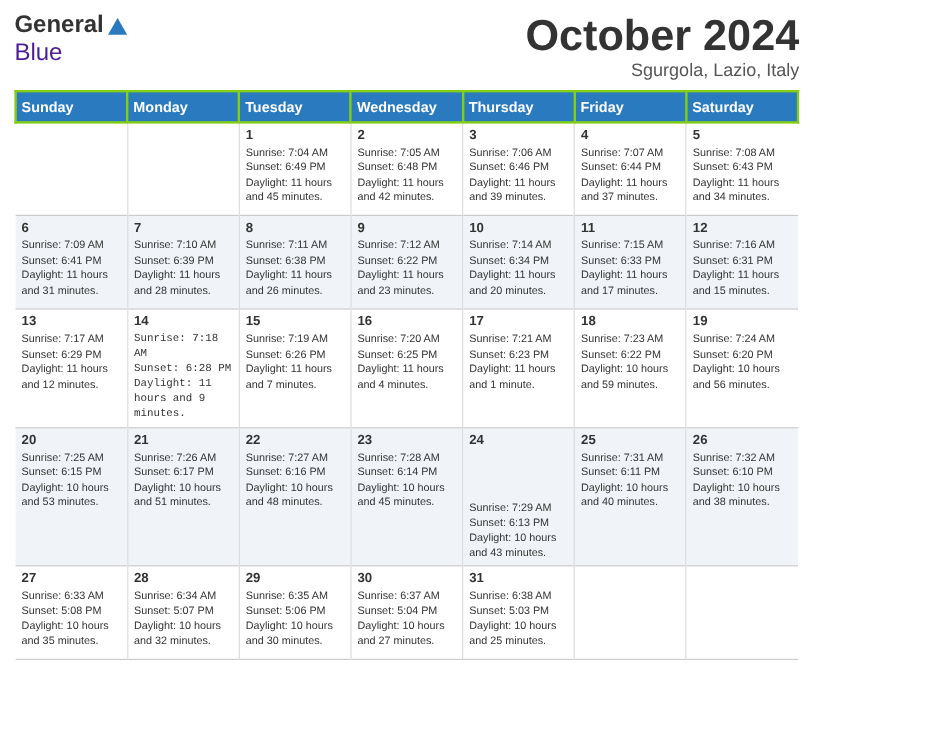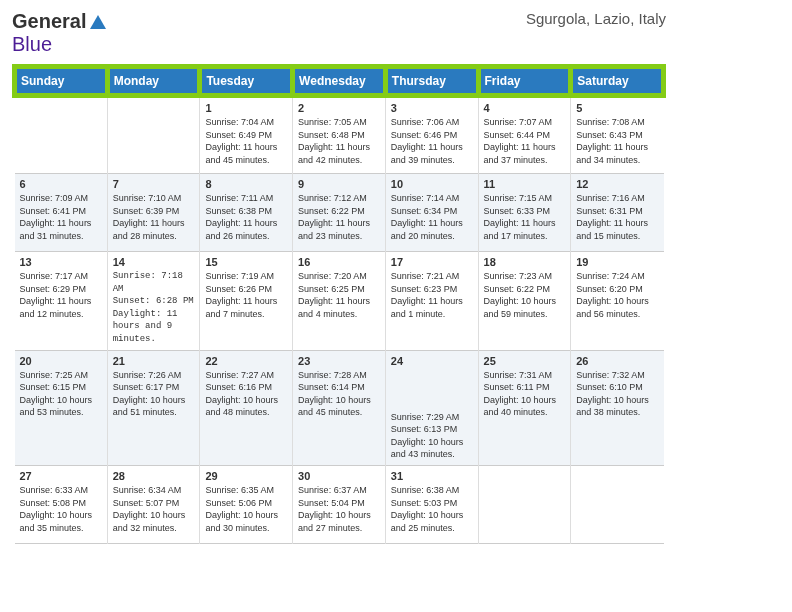--- a/index.html
+++ b/index.html
@@ -49,21 +49,21 @@
     }
     thead tr {
       background-color: #2a7abf;
     }
     thead th {
       color: #fff;
       font-size: 12px;
       font-weight: bold;
       padding: 5px 4px;
       text-align: left;
-      border: 5px solid #84cc16;
+      border: 2px solid #84cc16;
     }
     tbody tr {
       border-bottom: 1px solid #ccc;
     }
     tbody tr:nth-child(odd) {
       background: #fff;
     }
     tbody tr:nth-child(even) {
       background: #f0f4f8;
     }
@@ -99,20 +99,21 @@
         <span style="font-size:20px;font-weight:bold;color:#333;">General</span>
         <svg width="20" height="18" viewBox="0 0 20 18" style="margin-left:2px;">
           <polygon points="2,16 10,2 18,16" fill="#2a7abf"></polygon>
         </svg>
       </div>
       <div>
         <span style="font-size:20px;font-weight:normal;color:#4c1d95;">Blue</span>
       </div>
     </div>
     <div class="title-block">
+      <div class="month-title">October 2024</div>
       <div class="location">Sgurgola, Lazio, Italy</div>
     </div>
   </div>
 
   <table>
     <thead>
       <tr>
         <th>Sunday</th>
         <th>Monday</th>
         <th>Tuesday</th>

